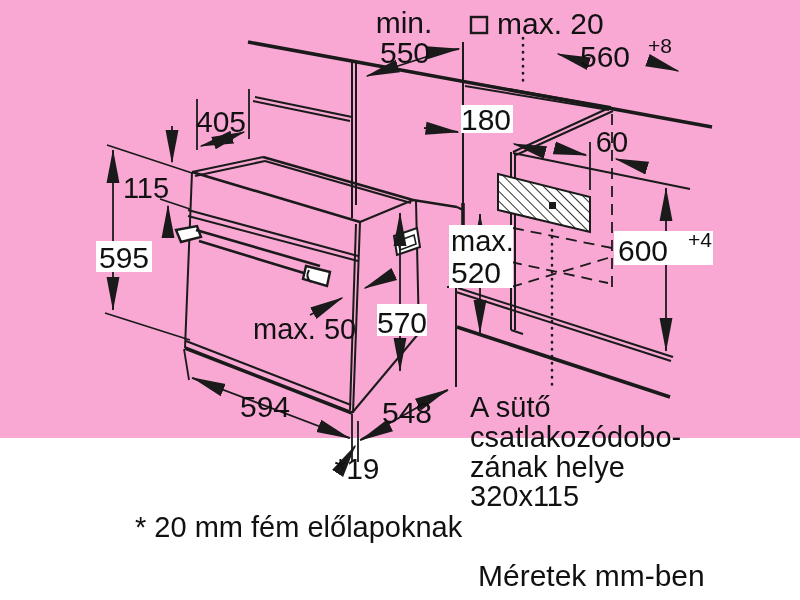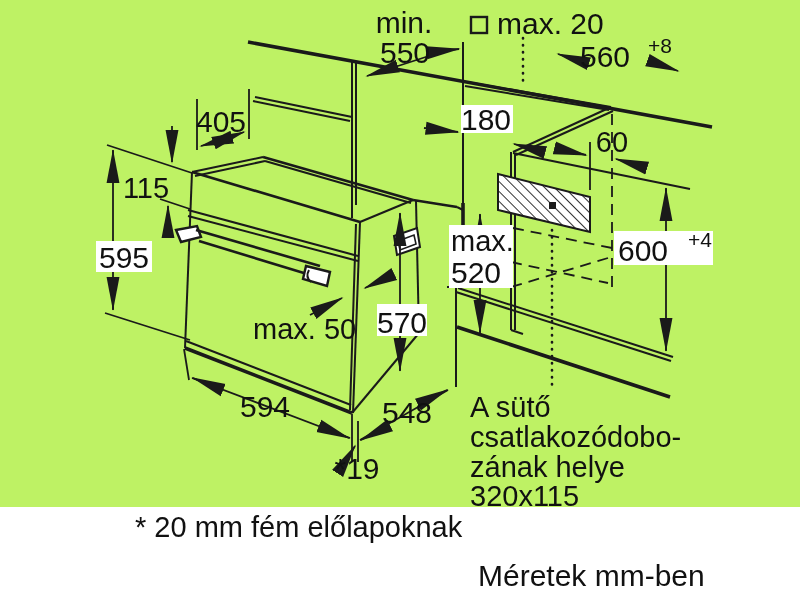--- a/index.html
+++ b/index.html
@@ -1,17 +1,17 @@
 <!DOCTYPE html>
 <html><head>
 <meta charset="utf-8">
 <style>
   html,body{margin:0;padding:0;background:#ffffff;}
   body{width:800px;height:600px;overflow:hidden;font-family:"Liberation Sans",sans-serif;}
-  .stage{position:relative;width:800px;height:507px;background:#bef264;}
+  .stage{position:relative;width:800px;height:438px;background:#f9a8d4;}
   svg text{fill:#111111;font-family:"Liberation Sans",sans-serif;}
   .ln{stroke:#1a1a1a;stroke-width:2;fill:none;}
   .thick{stroke:#1a1a1a;stroke-width:3.6;fill:none;}
   .mid{stroke:#1a1a1a;stroke-width:2.6;fill:none;}
   .dash{stroke:#1a1a1a;stroke-width:1.8;fill:none;stroke-dasharray:11 7;}
   .dot{stroke:#1a1a1a;stroke-width:2.6;fill:none;stroke-dasharray:0.5 6.5;stroke-linecap:round;}
   .dim{stroke:#1a1a1a;stroke-width:1.8;fill:none;}
   .halo{fill:#ffffff;}
   .t30{font-size:30px;}
   .t29{font-size:29px;}

